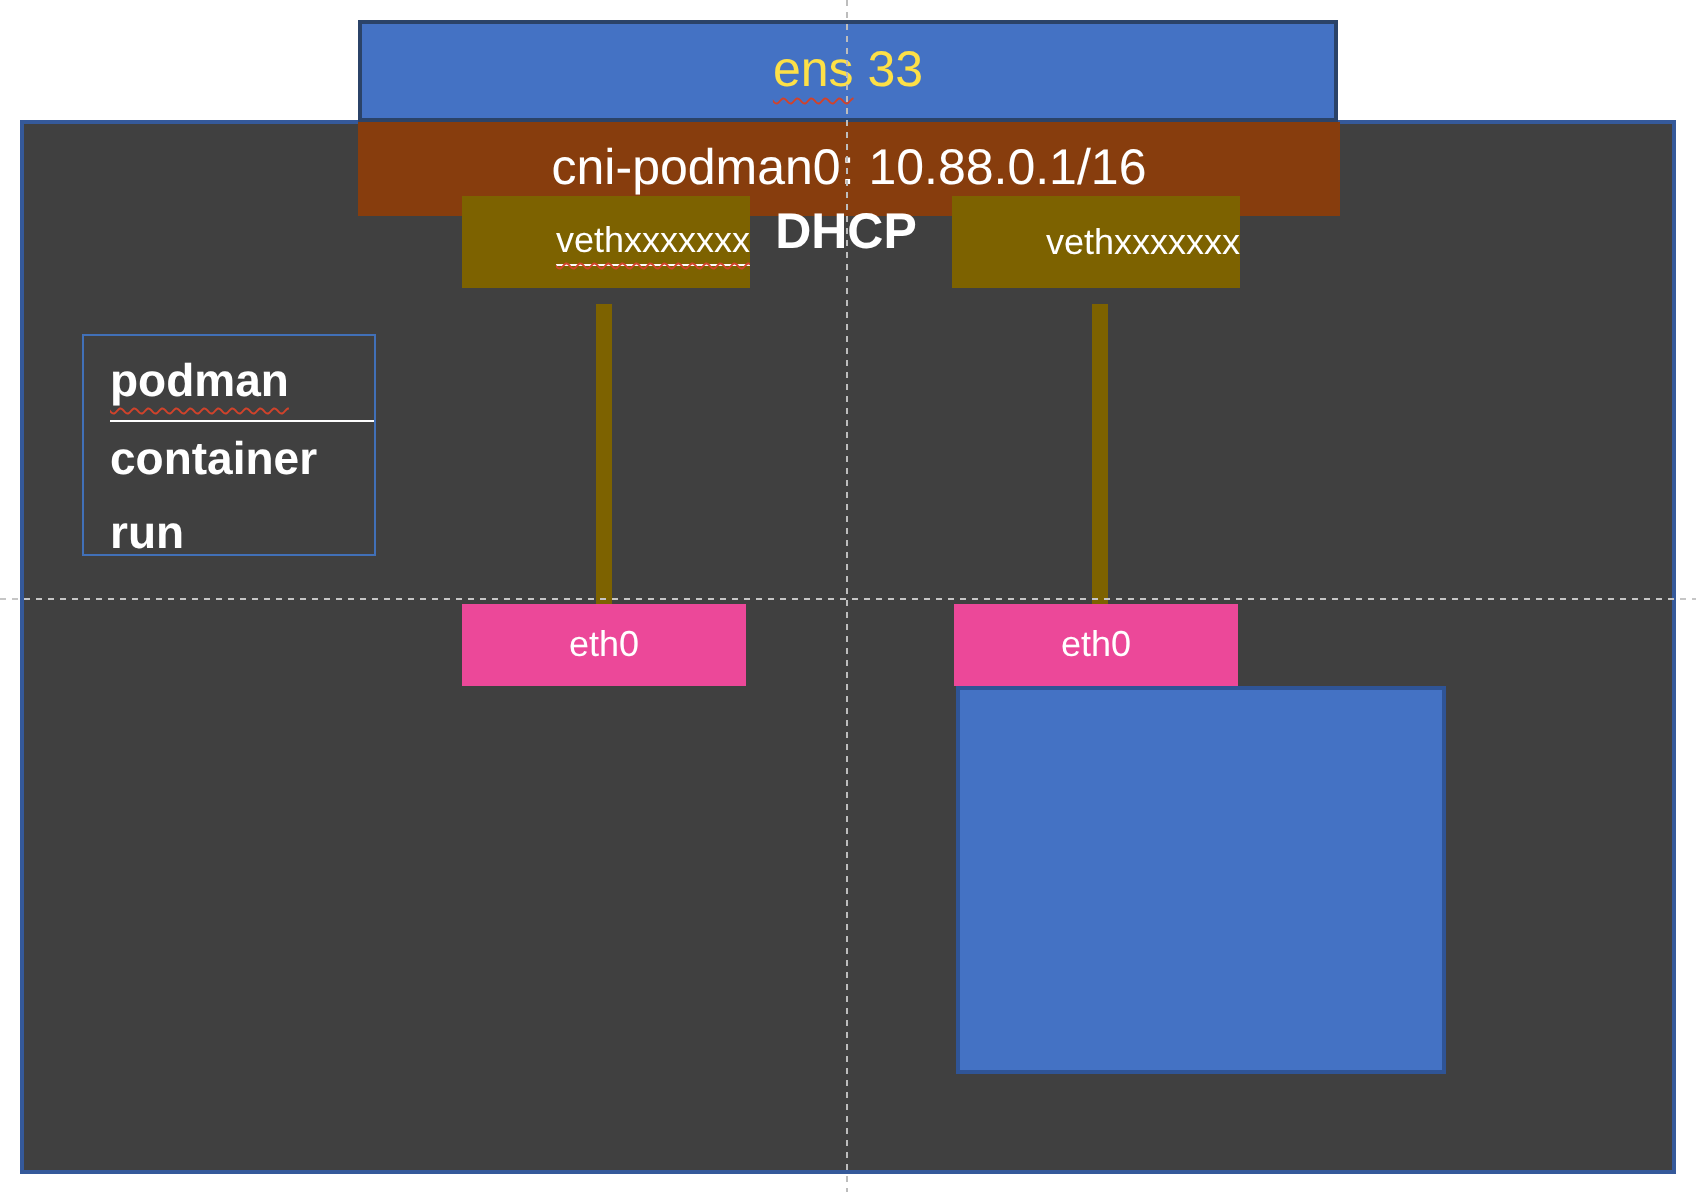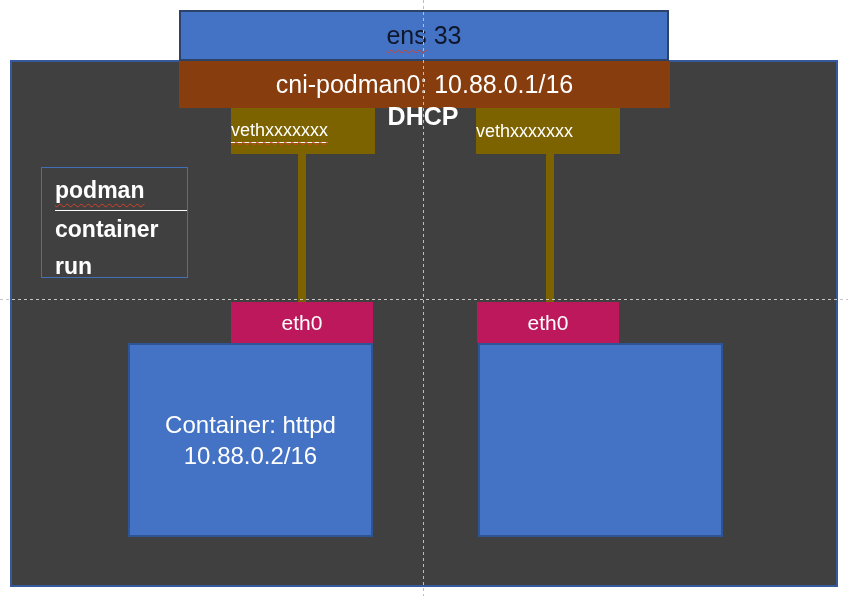--- a/index.html
+++ b/index.html
@@ -25,63 +25,63 @@
     z-index: 1;
   }
 
   
   #ens-box {
     left: 179px; top: 10px; width: 490px; height: 51px;
     background: #4472C4;
     border: 2px solid #2B4368;
     z-index: 2;
     display: flex; align-items: center; justify-content: center;
-    color: #0f172a; font-size: 25px;
+    color: #fde047; font-size: 25px;
   }
 
   
   #bridge-box {
     left: 179px; top: 61px; width: 491px; height: 47px;
     background: #873D0D;
     z-index: 2;
     display: flex; align-items: center; justify-content: center;
     color: #fff; font-size: 25px;
   }
 
   #dhcp-label {
     left: 353px; top: 102px; width: 140px;
     z-index: 3;
     text-align: center;
     color: #fff; font-size: 25px; font-weight: bold;
   }
 
   .veth-box {
-    top: 108px; width: 144px; height: 46px;
+    top: 98px; width: 144px; height: 46px;
     background: #7D6200;
     z-index: 2;
-    display: flex; align-items: center; justify-content: flex-start;
+    display: flex; align-items: center; justify-content: flex-end;
     color: #fff; font-size: 18px;
   }
   #veth-left  { left: 231px; }
   #veth-right { left: 476px; }
 
   .connector {
     width: 8px; top: 152px; height: 151px;
     background: #7D6200;
     z-index: 2;
   }
   #connector-left  { left: 298px; }
   #connector-right { left: 546px; }
 
   .eth-box {
     top: 302px; width: 142px; height: 41px;
-    background: #be185d;
+    background: #ec4899;
     z-index: 2;
     display: flex; align-items: center; justify-content: center;
-    color: #fff; font-size: 21px;
+    color: #fff; font-size: 18px;
   }
   #eth-left  { left: 231px; }
   #eth-right { left: 477px; }
 
   .container-box {
     top: 343px; width: 245px; height: 194px;
     background: #4472C4;
     border: 2px solid #2F5496;
     z-index: 2;
     display: flex; flex-direction: column;
@@ -154,24 +154,20 @@
 
   <div class="abs" id="dhcp-label">DHCP</div>
 
   <div class="abs veth-box" id="veth-left">
     <span class="squiggle white-underline">vethxxxxxxx</span>
   </div>
   <div class="abs connector" id="connector-left"></div>
   <div class="abs eth-box" id="eth-left">
     <span>eth0</span>
   </div>
-  <div class="abs container-box" id="container-left">
-    <span>Container: httpd</span>
-    <span>10.88.0.2/16</span>
-  </div>
 
   <div class="abs veth-box" id="veth-right">
     <span>vethxxxxxxx</span>
   </div>
   <div class="abs connector" id="connector-right"></div>
   <div class="abs eth-box" id="eth-right">
     <span>eth0</span>
   </div>
   <div class="abs container-box" id="container-right">
   </div>

